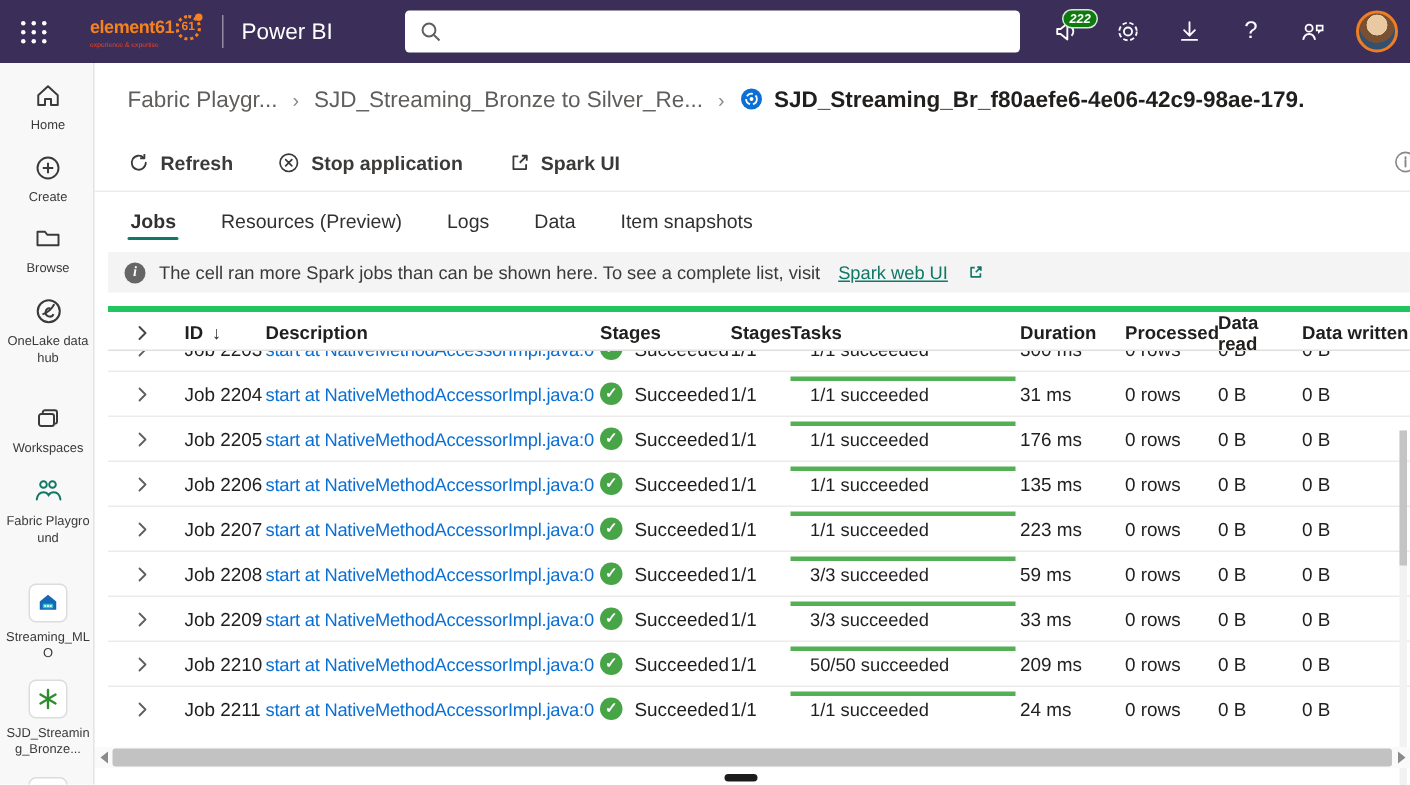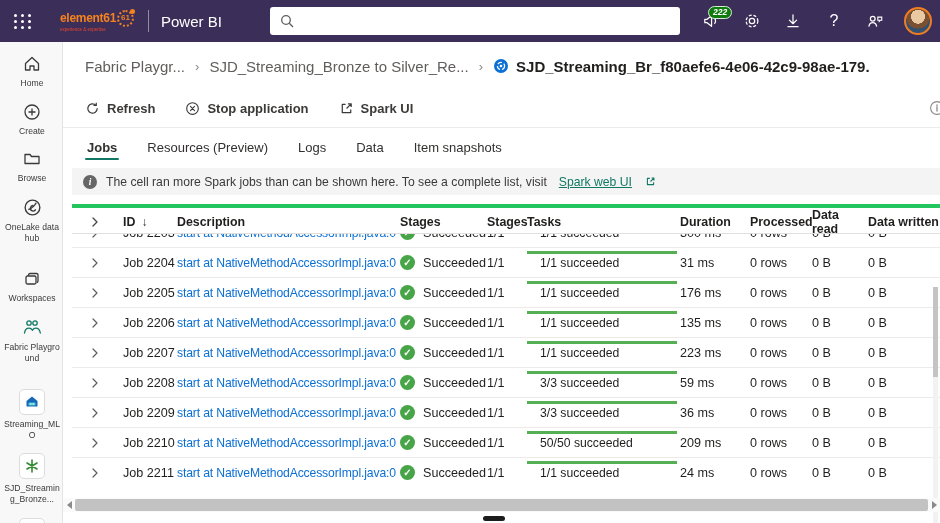--- a/index.html
+++ b/index.html
@@ -488,21 +488,21 @@
     <span class="c-desc"><a>start at NativeMethodAccessorImpl.java:0</a></span>
     <span class="c-status">
       <span class="check">✓</span>
       <span>Succeeded</span>
     </span>
     <span>1/1</span>
     <span class="c-tasks">
       <span class="taskbar"></span>
       <span class="tasks-text">3/3 succeeded</span>
     </span>
-    <span>36 ms</span>
+    <span>33 ms</span>
     <span>0 rows</span>
     <span>0 B</span>
     <span>0 B</span>
   </div>
 
   <div class="trow">
     <span class="chev-cell">
       <svg width="10" height="10" viewBox="0 0 10 10">
               <path d="M3 1l4 4-4 4" fill="none" stroke="#605e5c" stroke-width="1.2" stroke-linecap="round" stroke-linejoin="round"></path>
             </svg>

